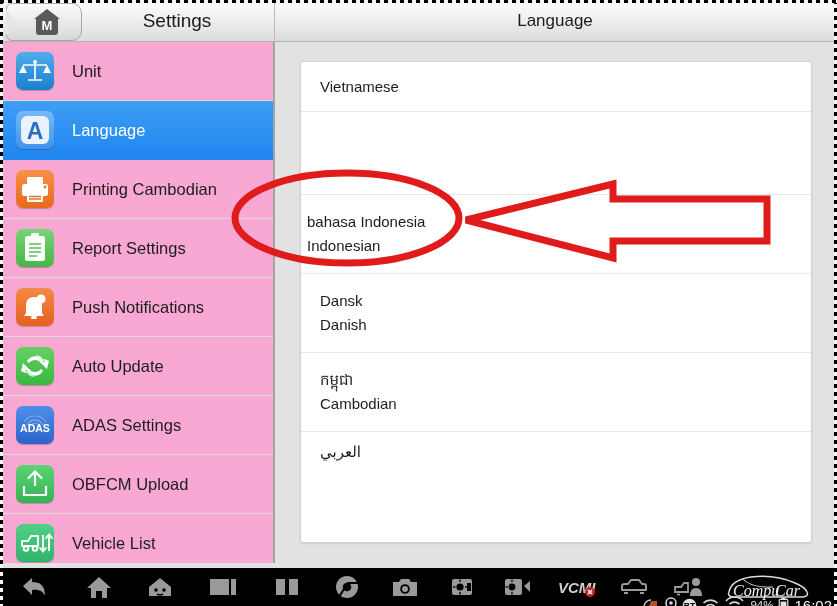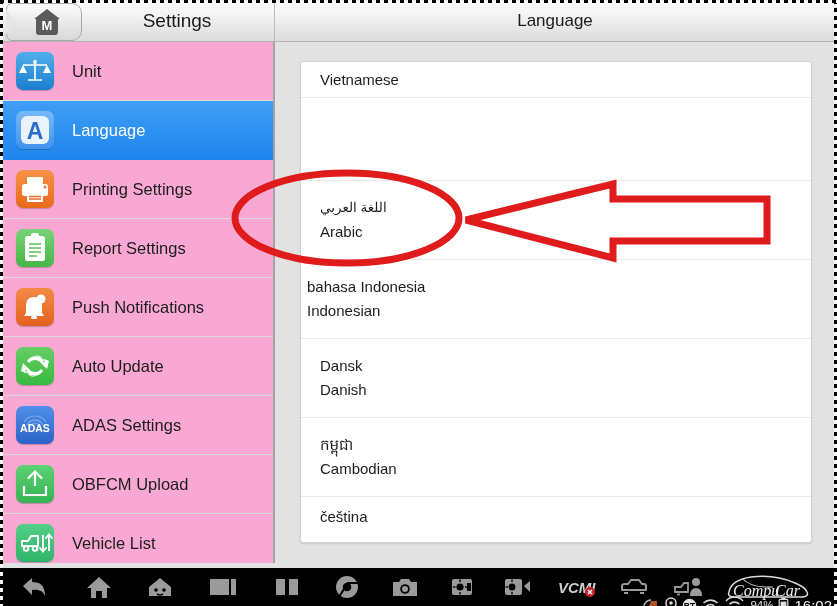--- a/index.html
+++ b/index.html
@@ -201,21 +201,21 @@
           <rect x="6" y="14" width="26" height="12" rx="2.5"></rect>
           <rect x="11" y="24" width="16" height="8" rx="1" fill="#fff"></rect>
           <g stroke="#ee6f28" stroke-width="1.3">
                 <line x1="13" y1="26.5" x2="25" y2="26.5"></line>
                 <line x1="13" y1="29" x2="25" y2="29"></line>
               </g>
           <circle cx="29" cy="17" r="1.4" fill="#ee6f28"></circle>
         </g>
           </svg>
       </span>
-      <span class="lbl">Printing Settings</span>
+      <span class="lbl">Printing Cambodian</span>
     </div>
 
     <div class="side-item">
       <span class="ico" style="background:linear-gradient(to bottom,#77d377,#46b646);">
         <svg viewBox="0 0 38 38">
             <g fill="#fff">
           <rect x="9" y="7" width="20" height="25" rx="2.5"></rect>
           <rect x="15" y="4" width="8" height="5" rx="1.5"></rect>
           <g stroke="#55bf55" stroke-width="1.6">
                 <line x1="13" y1="15" x2="25" y2="15"></line>
@@ -297,51 +297,47 @@
         </g>
           </svg>
       </span>
       <span class="lbl">Vehicle List</span>
     </div>
   </div>
 
   <div id="main">
     <div id="lang-card">
 
-      <div class="lang-row" style="height:36px;">
+      <div class="lang-row" style="height:50px;">
         <div class="lang-en">Vietnamese</div>
       </div>
 
       <div class="lang-row" style="height:83px;">
         <div class="lang-native"></div>
         <div class="lang-en"></div>
       </div>
 
-      <div class="lang-row" style="height:79px;">
-        <div class="lang-native rtl">اللغة العربي</div>
-        <div class="lang-en">Arabic</div>
-      </div>
 
       <div class="lang-row" style="height:79px;padding-left:6px;">
         <div class="lang-native">bahasa Indonesia</div>
         <div class="lang-en">Indonesian</div>
       </div>
 
       <div class="lang-row" style="height:79px;">
         <div class="lang-native">Dansk</div>
         <div class="lang-en">Danish</div>
       </div>
 
       <div class="lang-row" style="height:79px;">
         <div class="lang-native">កម្ពុជា</div>
         <div class="lang-en">Cambodian</div>
       </div>
 
       <div class="lang-row" style="height:39px;">
-        <div class="lang-native">čeština</div>
+        <div class="lang-native">العربي</div>
       </div>
 
     </div>
   </div>
 
   <svg id="anno" viewBox="0 0 837 606">
     <ellipse cx="347" cy="218" rx="112" ry="45" fill="none" stroke="#e01b1b" stroke-width="7"></ellipse>
     <path d="M466 220 L613 184 L613 199 L767 199 L767 241 L613 241 L613 258 Z" fill="none" stroke="#e01b1b" stroke-width="7" stroke-linejoin="miter"></path>
   </svg>
 

